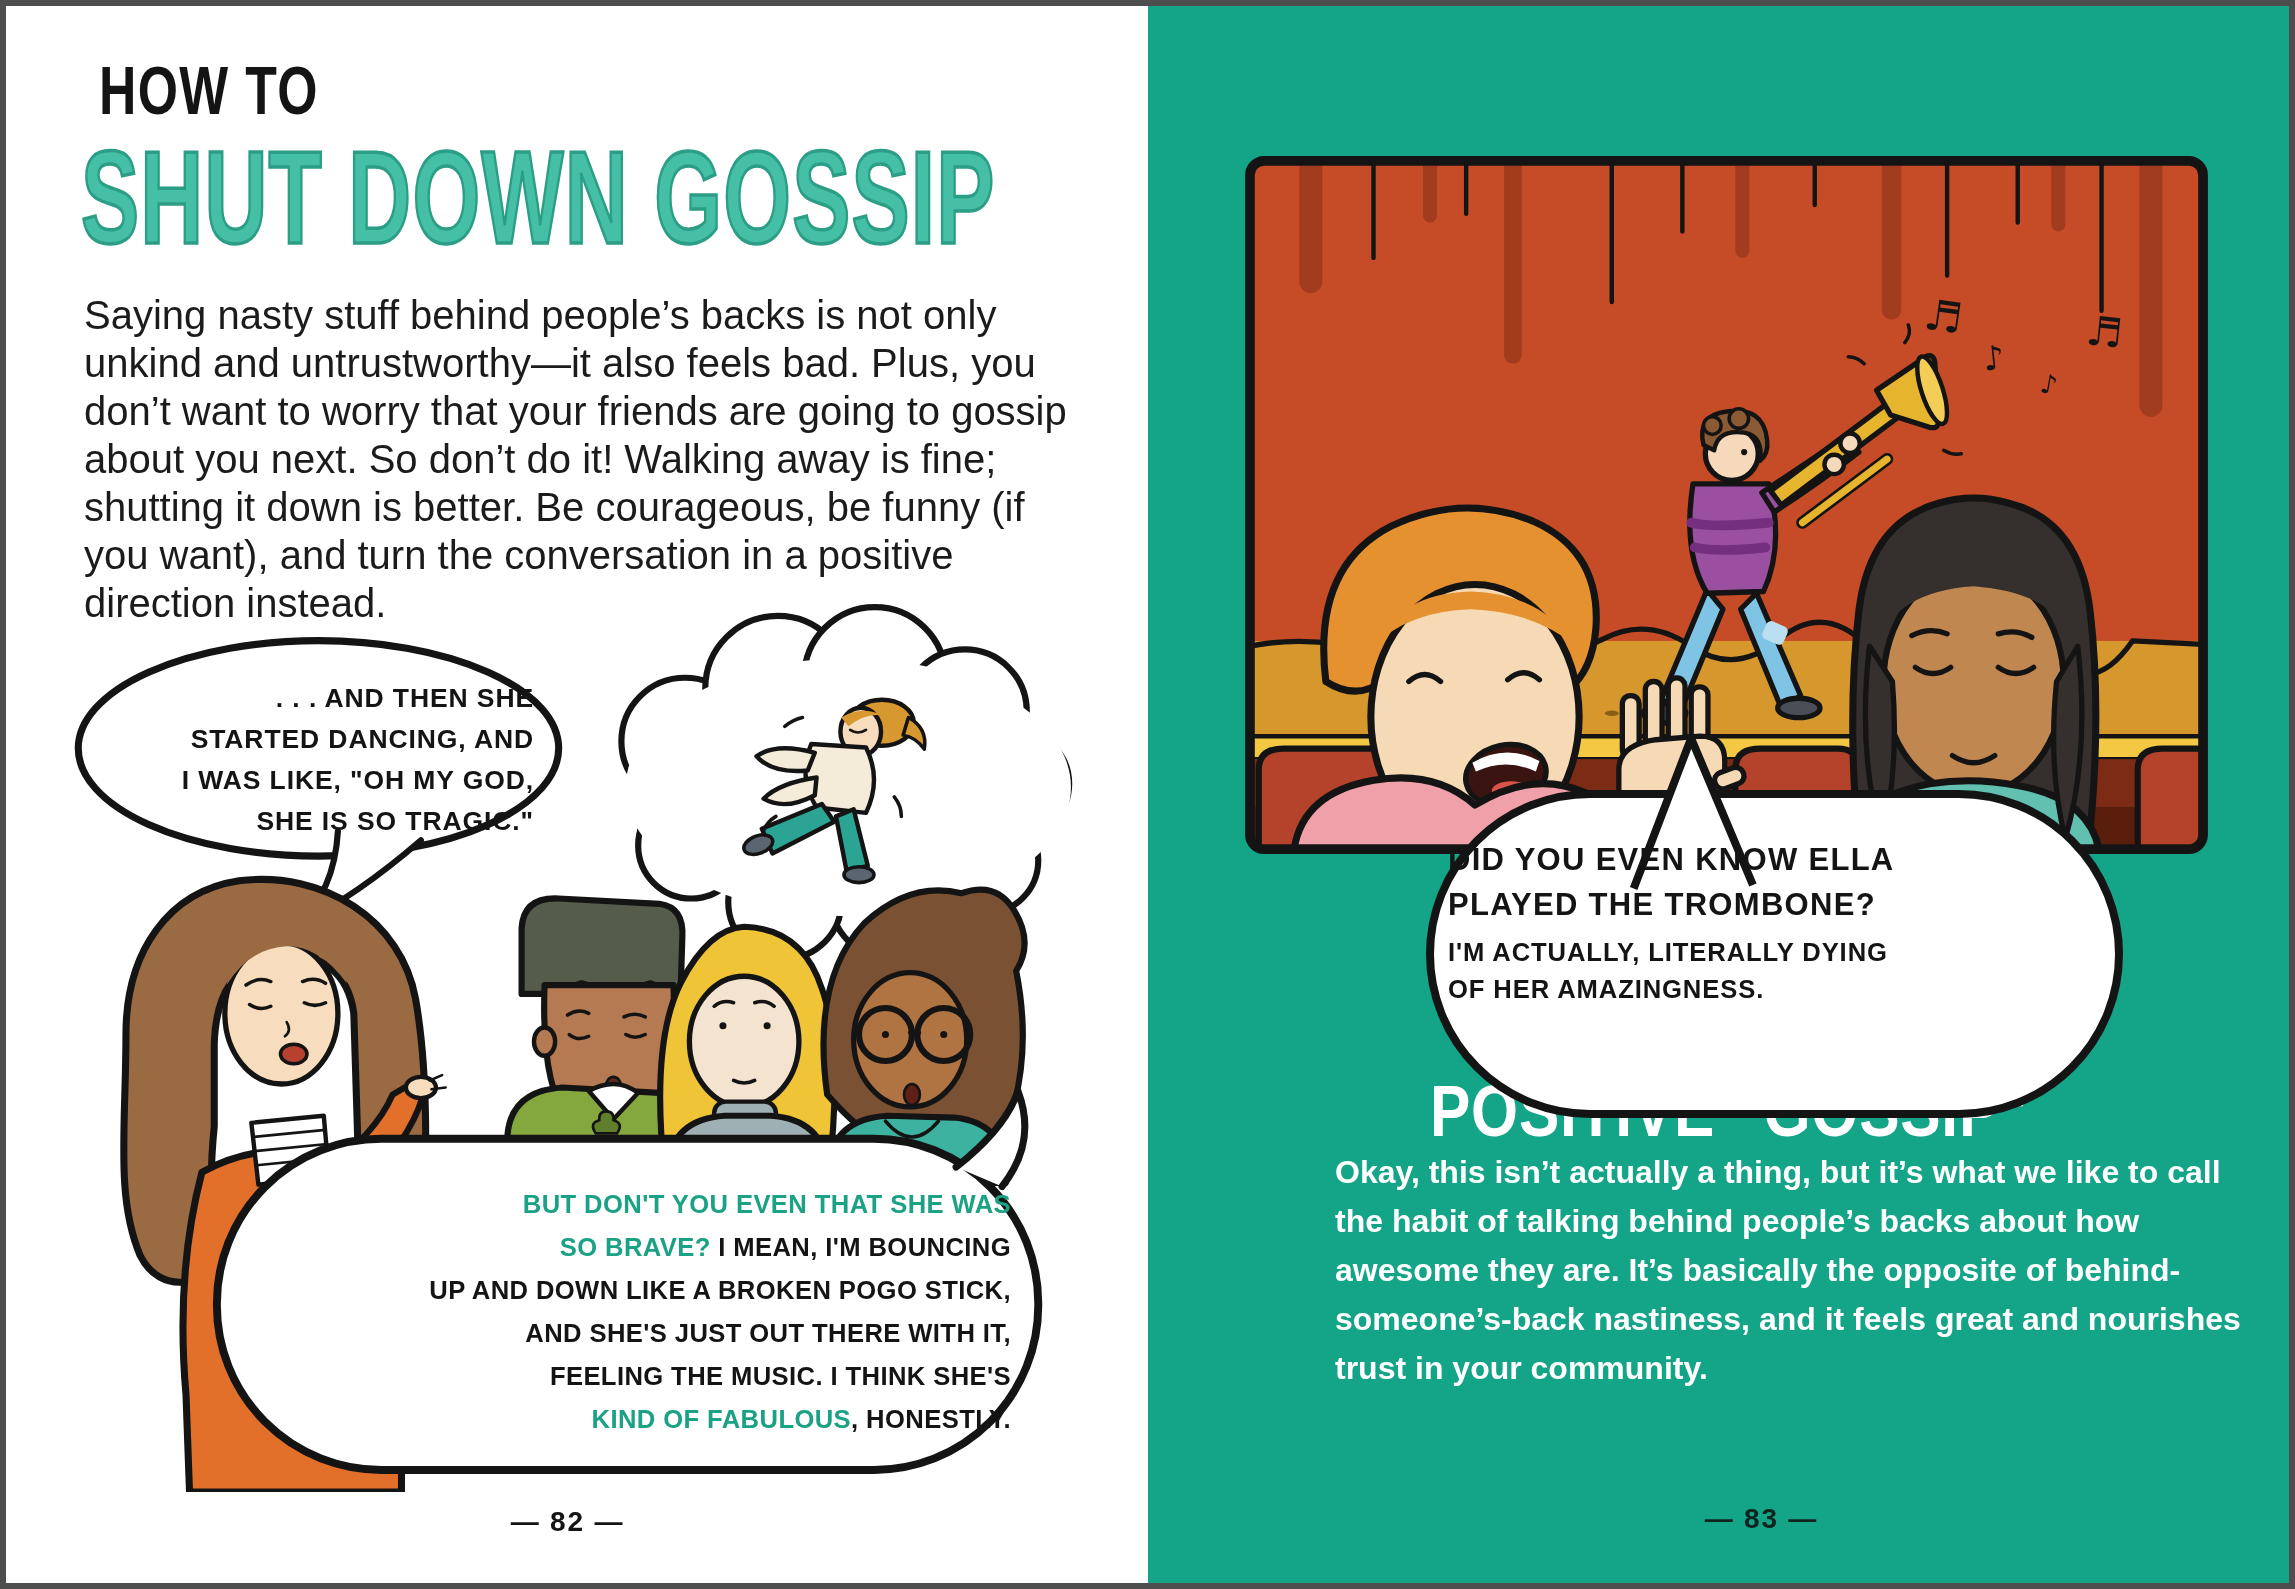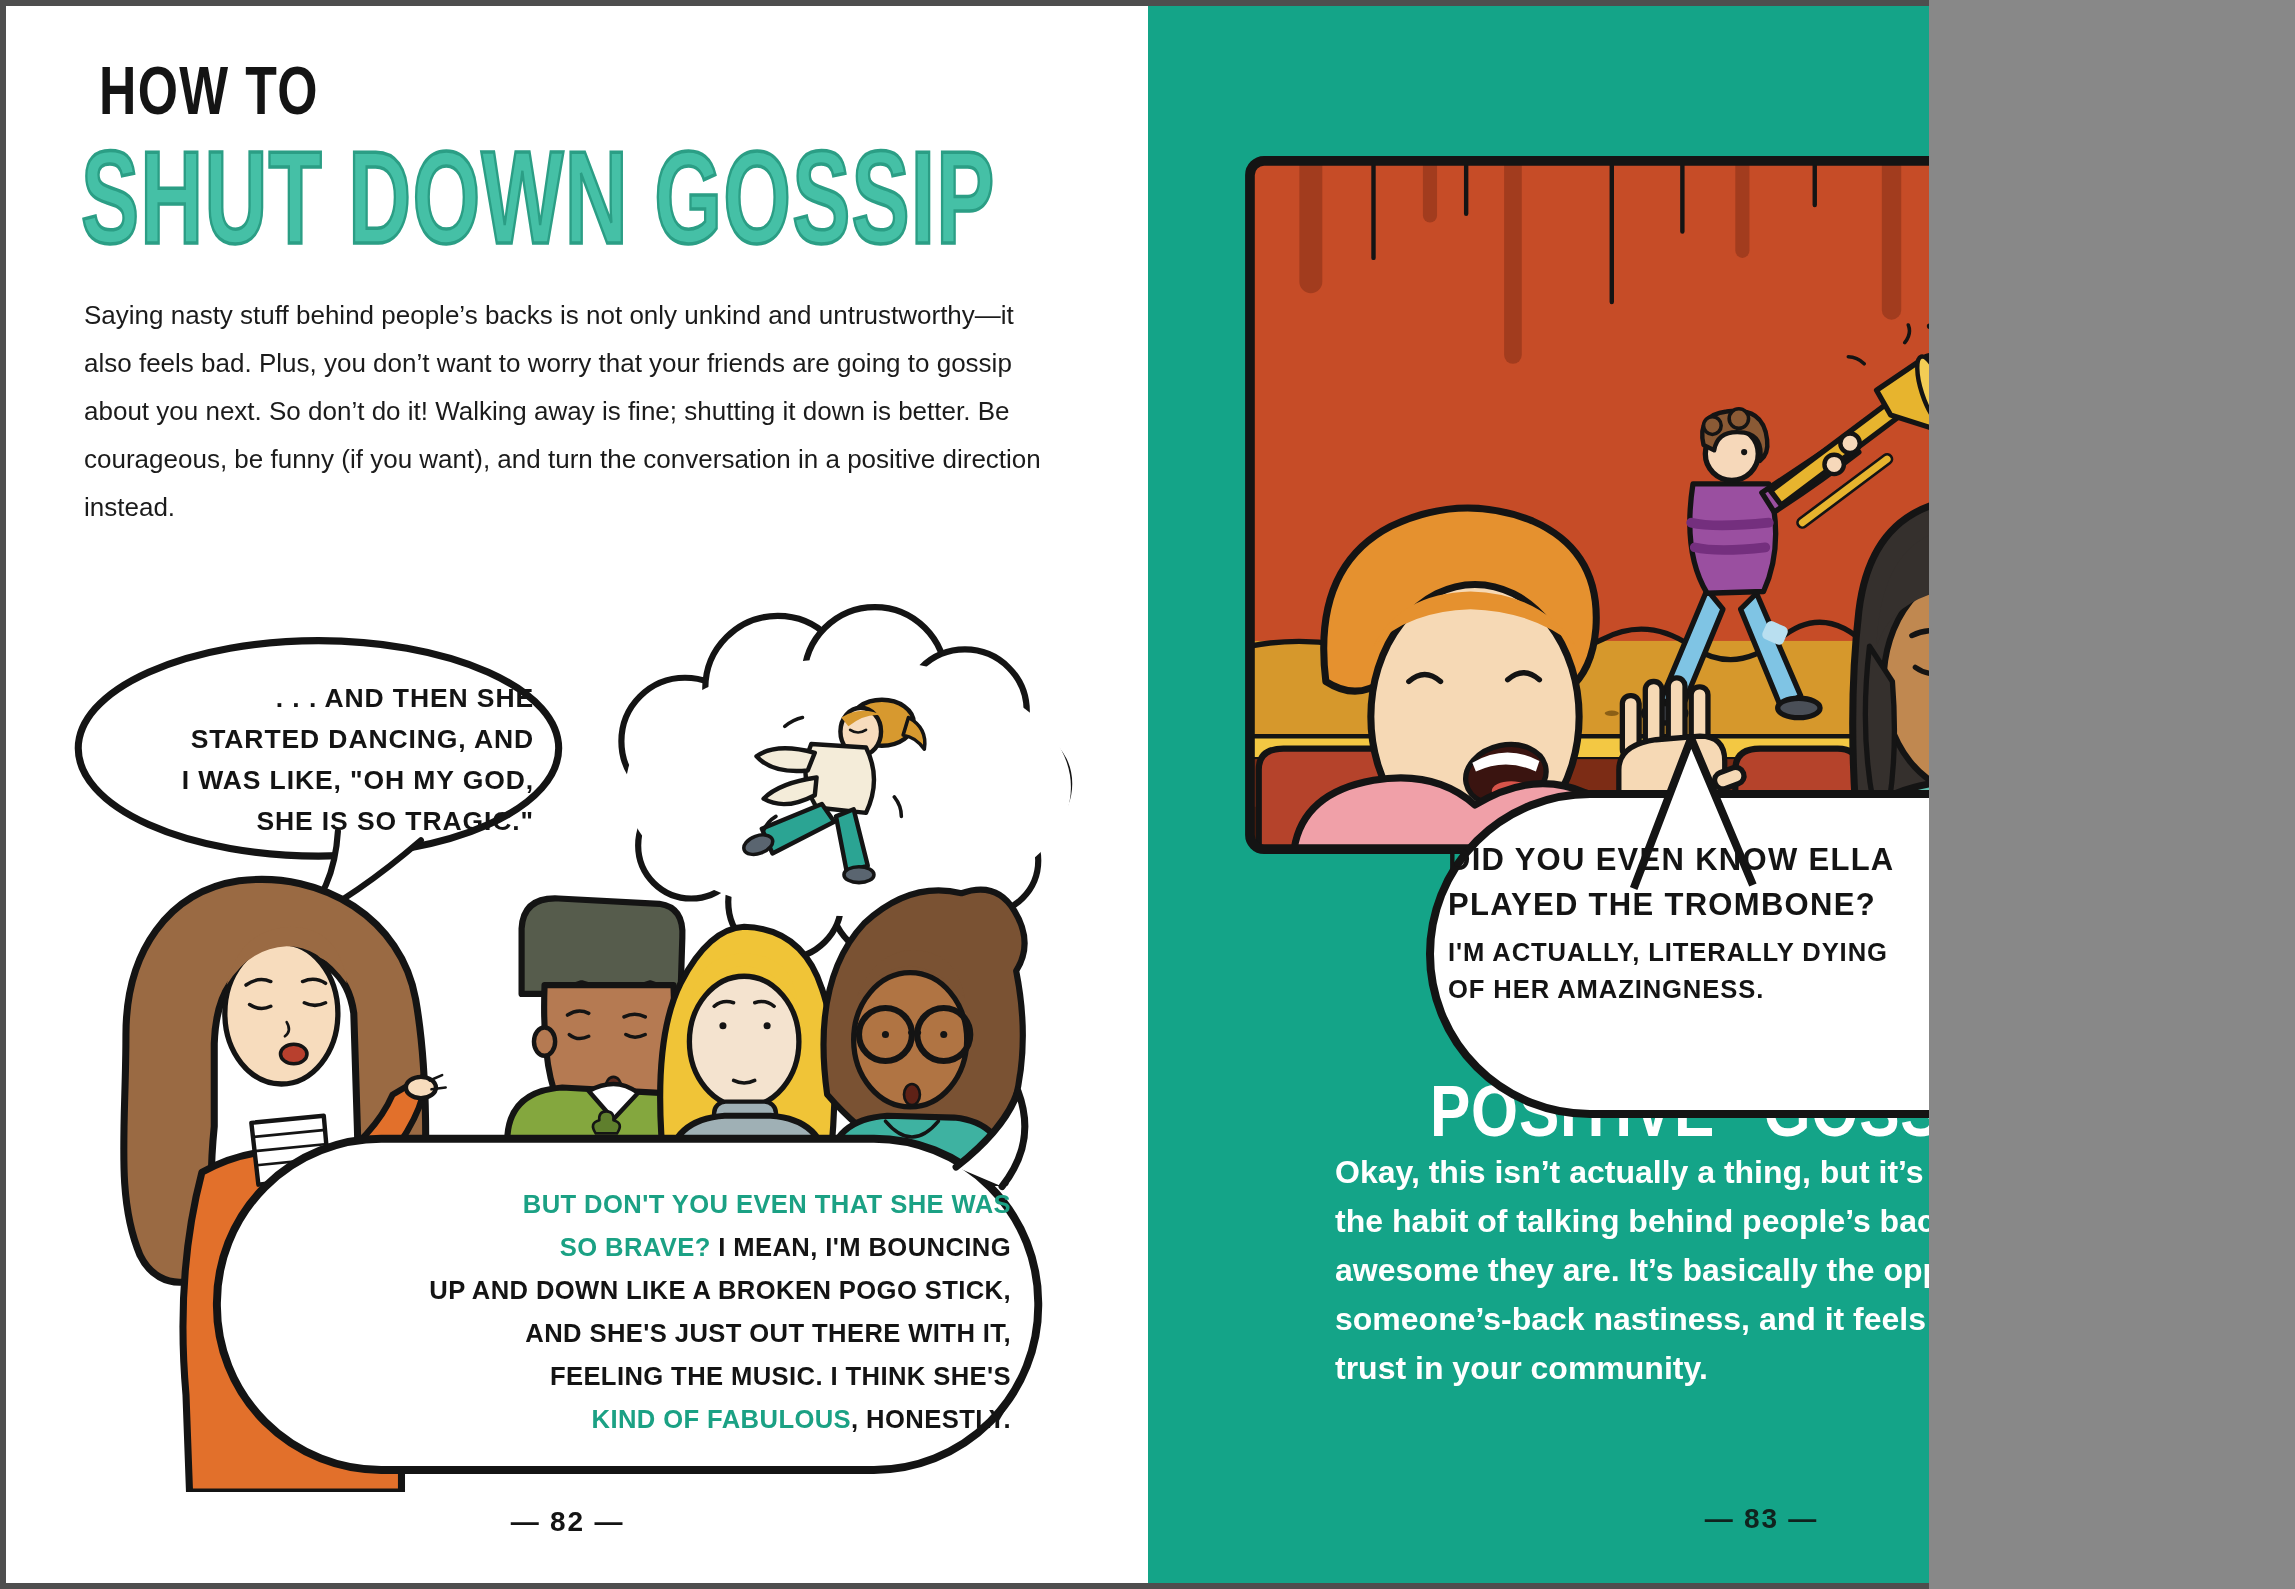--- a/index.html
+++ b/index.html
@@ -1,28 +1,28 @@
 <!DOCTYPE html>
 <html style="font-size:14px"><head>
 <meta charset="utf-8">
 <style>
   html,body{margin:0;padding:0;background:#888;}
-  .spread{position:relative;width:1929px;height:1589px;background:#ec4899;overflow:hidden;
+  .spread{position:relative;width:2295px;height:1589px;background:#ec4899;overflow:hidden;
           font-family:"Liberation Sans",sans-serif;}
   .abs{position:absolute;}
   .page-left{left:0;top:0;width:1148px;height:1589px;background:#ffffff;}
   .page-right{left:1148px;top:0;width:1148px;height:1589px;background:#14a488;}
   .edge{left:0;top:0;width:2295px;height:1589px;border:6.2px solid #4e4e4e;box-sizing:border-box;z-index:60;pointer-events:none;}
 
   .kicker{left:99px;top:51px;font-weight:700;font-size:69px;color:#141414;
           transform:scaleX(.75);transform-origin:left top;letter-spacing:1.8px;white-space:nowrap;}
   .title{left:81px;top:122px;font-weight:700;font-size:132px;color:#45c0a6;
          -webkit-text-stroke:3.5px #2b9e85;transform:scaleX(.66);transform-origin:left top;
          letter-spacing:1.8px;white-space:nowrap;}
-  .intro{left:84px;top:291px;width:984px;font-size:26px;line-height:48px;color:#1b1b1b;}
+  .intro{left:84px;top:291px;width:984px;font-size:40px;line-height:48px;color:#1b1b1b;}
 
   .bubble-text{font-weight:700;color:#141414;text-align:right;letter-spacing:0.9px;z-index:10;}
   .b1{left:93px;top:678px;width:441px;font-size:26.5px;line-height:41px;}
   .b2{left:252px;top:1183px;width:759px;font-size:25.6px;line-height:43px;letter-spacing:0.4px;}
   .teal-sp{color:#1ba184;}
 
   .rb{left:278px;top:790px;width:697px;height:328px;background:#fff;border:8px solid #141414;
       border-radius:168px;box-sizing:border-box;z-index:5;}
   .rb-text{left:300px;top:837px;width:653px;text-align:left;color:#141414;z-index:10;}
   .rb-big{font-weight:700;font-size:31px;line-height:45px;letter-spacing:1.3px;}

